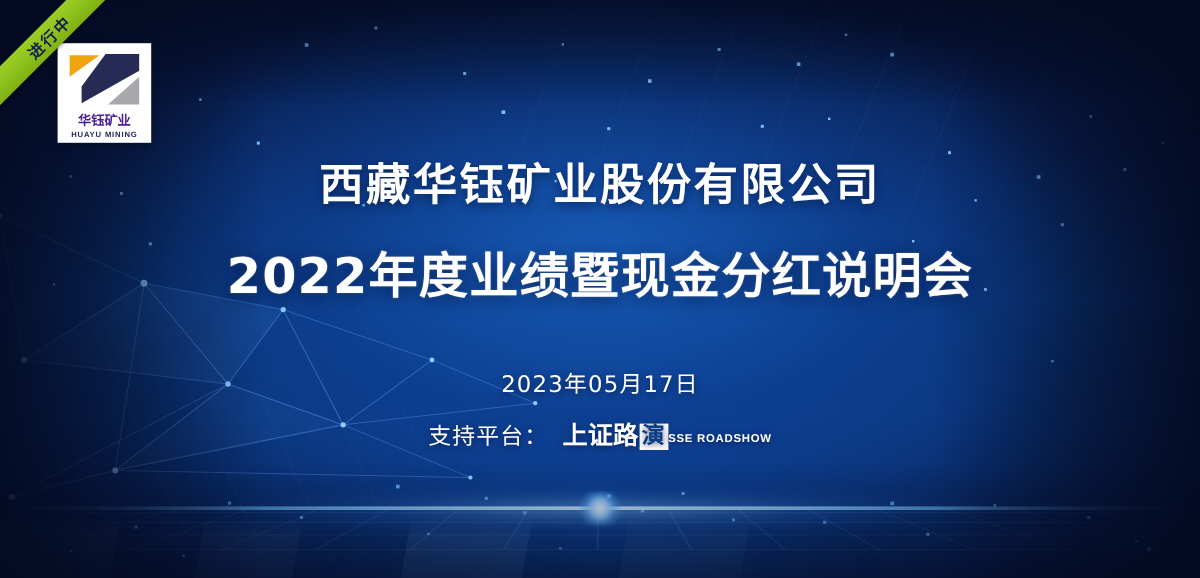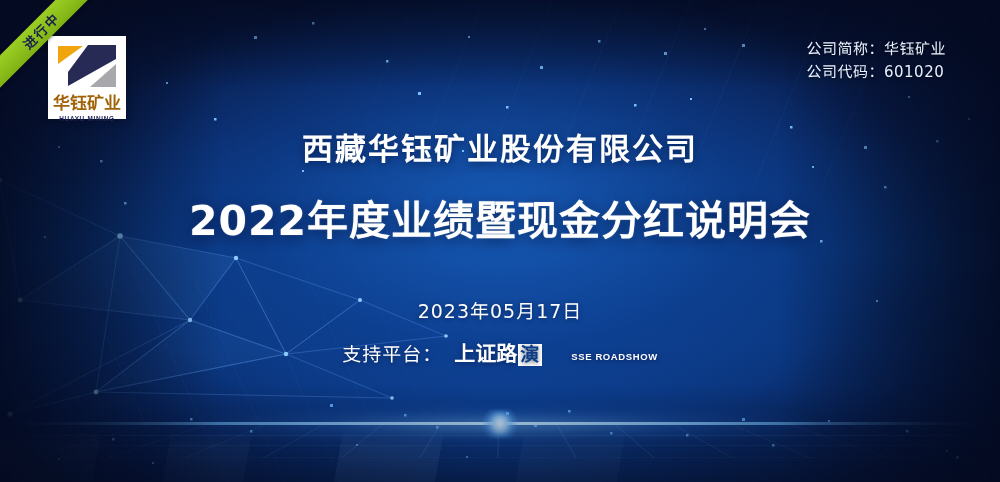--- a/index.html
+++ b/index.html
@@ -108,21 +108,21 @@
   .logo{
     position:absolute; left:48px; top:36px; width:78px; height:83px;
     background:#ffffff; z-index:25;
     box-shadow:0 2px 7px rgba(0,0,0,.3);
     display:flex; flex-direction:column; align-items:center;
   }
   .logo-mark{ position:relative; width:62px; height:50px; margin-top:6px; }
   .logo-mark svg{ display:block; }
   .logo-cn{
     font-family:"DejaVu Sans","Liberation Sans",sans-serif;
-    font-size:17px; font-weight:bold; color:#a16207; letter-spacing:0px; line-height:1; margin-top:3px;
+    font-size:11px; font-weight:bold; color:#4c1d95; letter-spacing:0px; line-height:1; margin-top:3px;
   }
   .logo-en{
     font-size:6.4px; font-weight:bold; color:#21275c; letter-spacing:.7px; margin-top:3px;
     font-family:"Liberation Sans",sans-serif;
   }
 
   
   .meta{
     position:absolute; right:54px; top:38px; z-index:25; text-align:left;
     color:#e9f1ff; line-height:1.55;
@@ -133,21 +133,21 @@
   .meta div{ white-space:nowrap; }
 
   
   .content{
     position:absolute; left:0; right:0; top:0; z-index:20;
     display:flex; flex-direction:column; align-items:center;
   }
   .subtitle{
     margin-top:124px;
     font-family:"DejaVu Sans","Liberation Sans",sans-serif;
-    font-size:31px; font-weight:bold; color:#ffffff; letter-spacing:2px;
+    font-size:37px; font-weight:bold; color:#ffffff; letter-spacing:2px;
     text-shadow:0 2px 8px rgba(0,20,60,.6);
   }
   .headline{
     margin-top:18px;
     font-family:"DejaVu Sans","Liberation Sans",sans-serif;
     font-size:41px; font-weight:bold; color:#ffffff; letter-spacing:1px;
     text-shadow:0 3px 14px rgba(0,15,55,.65), 0 0 2px rgba(255,255,255,.25);
     white-space:nowrap;
   }
   .infoline{
@@ -173,21 +173,21 @@
     font-size:21px; font-weight:bold; color:#ffffff; letter-spacing:0px;
   }
   .sse-cn .boxed{
     font-family:"DejaVu Sans","Liberation Sans",sans-serif;
     font-size:19px; font-weight:bold; color:#0b3d86;
     background:#ffffff; padding:1px 2px 2px 2px; margin-left:1px;
     display:inline-block; line-height:1.02;
   }
   .sse-en{
     font-family:"Liberation Sans",sans-serif;
-    font-size:9.5px; font-weight:bold; color:#ffffff; letter-spacing:.6px; margin-top:4px;padding-left:29px;
+    font-size:9.5px; font-weight:bold; color:#ffffff; letter-spacing:.6px; margin-top:4px;
   }
 </style>
 </head>
 <body>
 
 <div class="banner">
 
   <div class="bg-layer streaks"></div>
   <div class="bg-layer streaks2"></div>
 
@@ -302,24 +302,20 @@
       <svg width="62" height="50" viewBox="0 0 62 50" xmlns="http://www.w3.org/2000/svg">
         <polygon points="2,4 27,4 2,22" fill="#f0a50f"></polygon>
         <polygon points="32,3 60,3 60,17 12,44 12,30" fill="#282a56"></polygon>
         <polygon points="60,22 60,45 34,45" fill="#a8a8ac"></polygon>
       </svg>
     </div>
     <div class="logo-cn">华钰矿业</div>
     <div class="logo-en">HUAYU MINING</div>
   </div>
 
-  <div class="meta">
-    <div>公司简称：华钰矿业</div>
-    <div>公司代码：601020</div>
-  </div>
 
   <div class="content">
     <div class="subtitle">西藏华钰矿业股份有限公司</div>
     <div class="headline">2022年度业绩暨现金分红说明会</div>
 
     <div class="infoline">
       <span>2023年05月17日</span>
     </div>
 
     <div class="platline">

